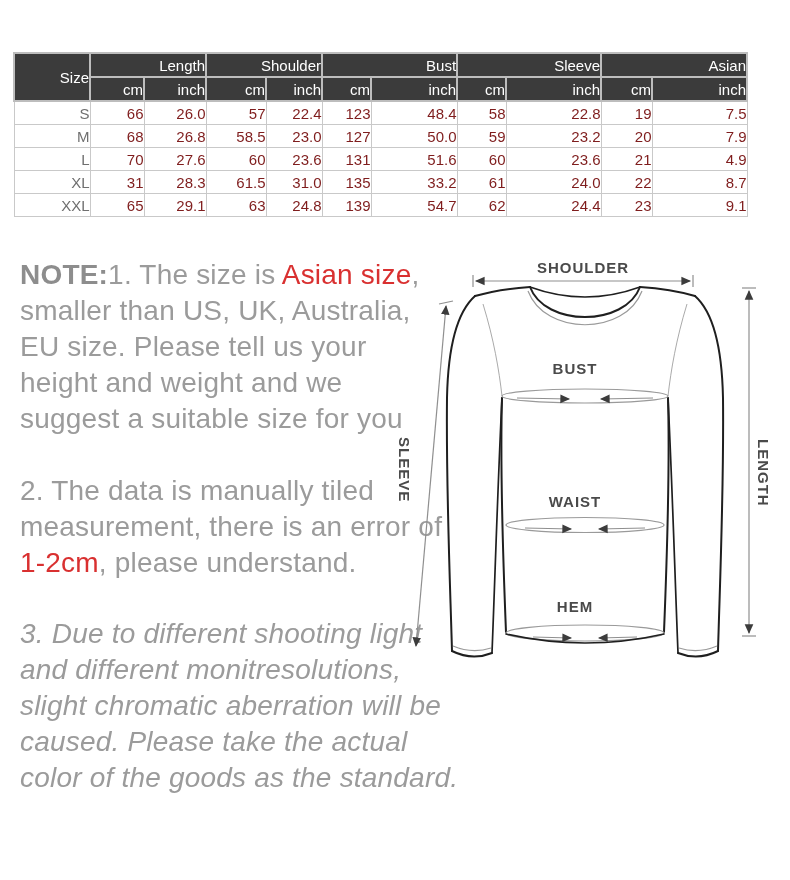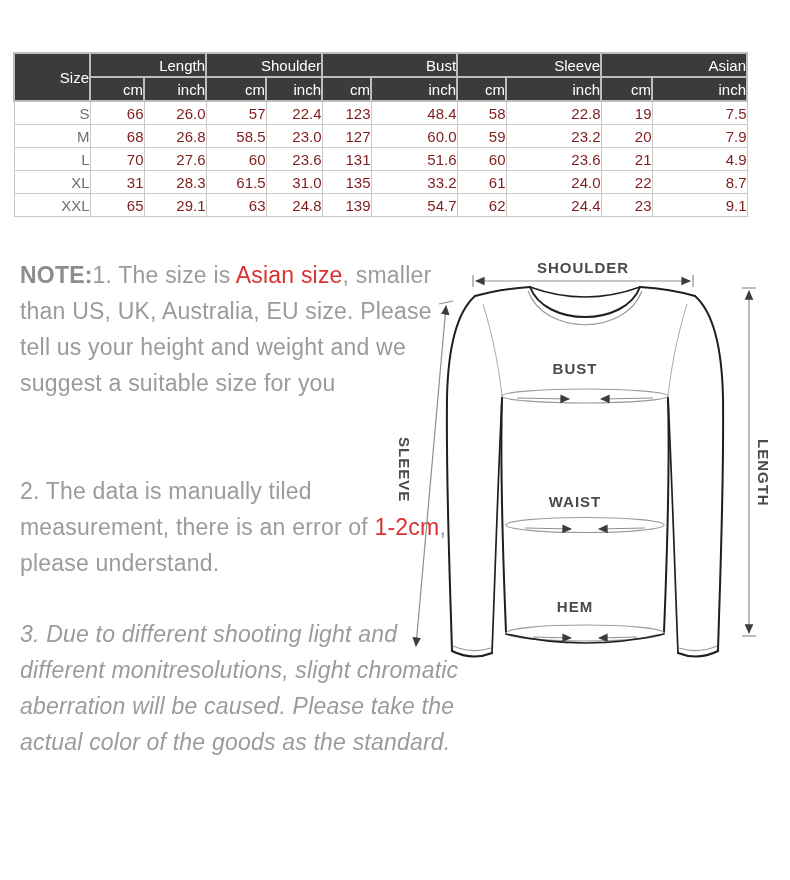--- a/index.html
+++ b/index.html
@@ -17,21 +17,21 @@
     border:2px solid #bdbdbd;height:22px;padding:0;
   }
   table.size-table td{
     background:#ffffff;color:#7f1d1d;font-size:15px;
     border:1px solid #c9c9c9;height:22px;padding:0;
   }
   table.size-table td.size-cell{color:#6f6f6f;}
   
   .note{
     position:absolute;left:20px;margin:0;color:#9b9b9b;
-    font-size:23px;line-height:36px;letter-spacing:0.2px;
+    font-size:28px;line-height:36px;letter-spacing:0.2px;
   }
   .note b{color:#8d8d8d;font-weight:bold;}
   .note .red{color:#d93030;}
   #note1{top:257px;width:424px;}
   #note2{top:473px;width:436px;}
   #note3{top:616px;width:440px;font-style:italic;}
   
   .diagram{position:absolute;left:395px;top:248px;width:385px;height:424px;}
   .dlabel{
     font-family:"Liberation Sans",sans-serif;font-weight:bold;
@@ -96,21 +96,21 @@
       <td>19</td>
       <td>7.5</td>
     </tr>
     <tr>
       <td class="size-cell">M</td>
       <td>68</td>
       <td>26.8</td>
       <td>58.5</td>
       <td>23.0</td>
       <td>127</td>
-      <td>60.0</td>
+      <td>50.0</td>
       <td>59</td>
       <td>23.2</td>
       <td>20</td>
       <td>7.9</td>
     </tr>
     <tr>
       <td class="size-cell">L</td>
       <td>70</td>
       <td>27.6</td>
       <td>60</td>

